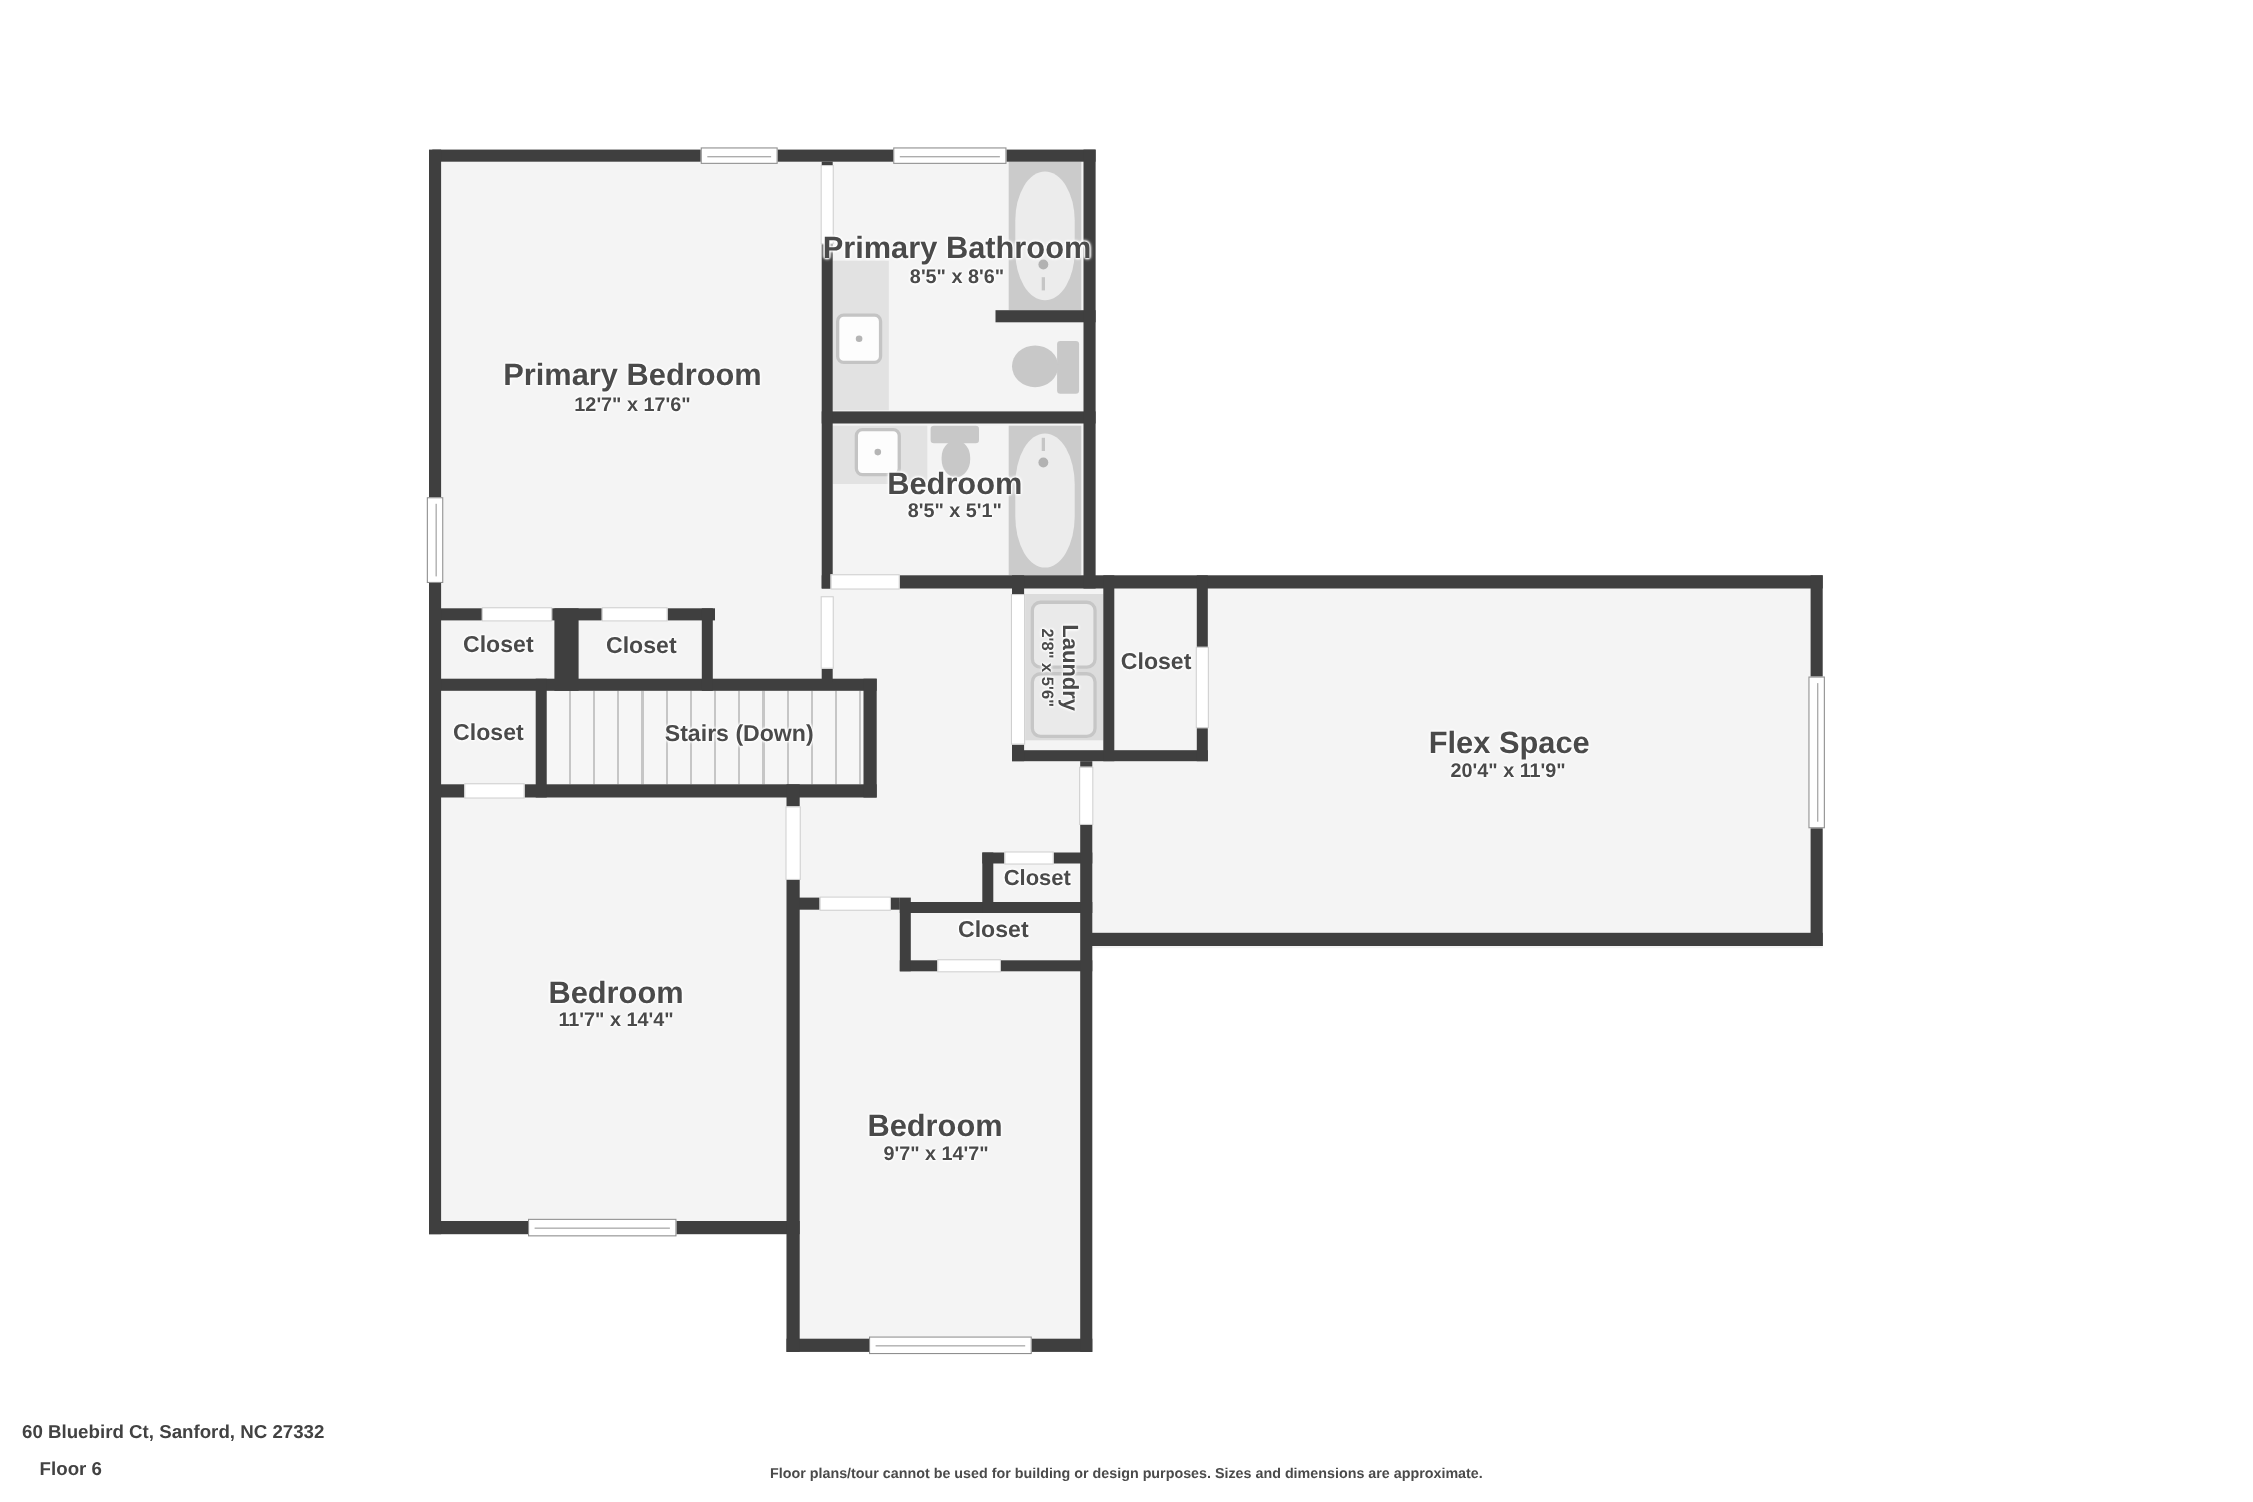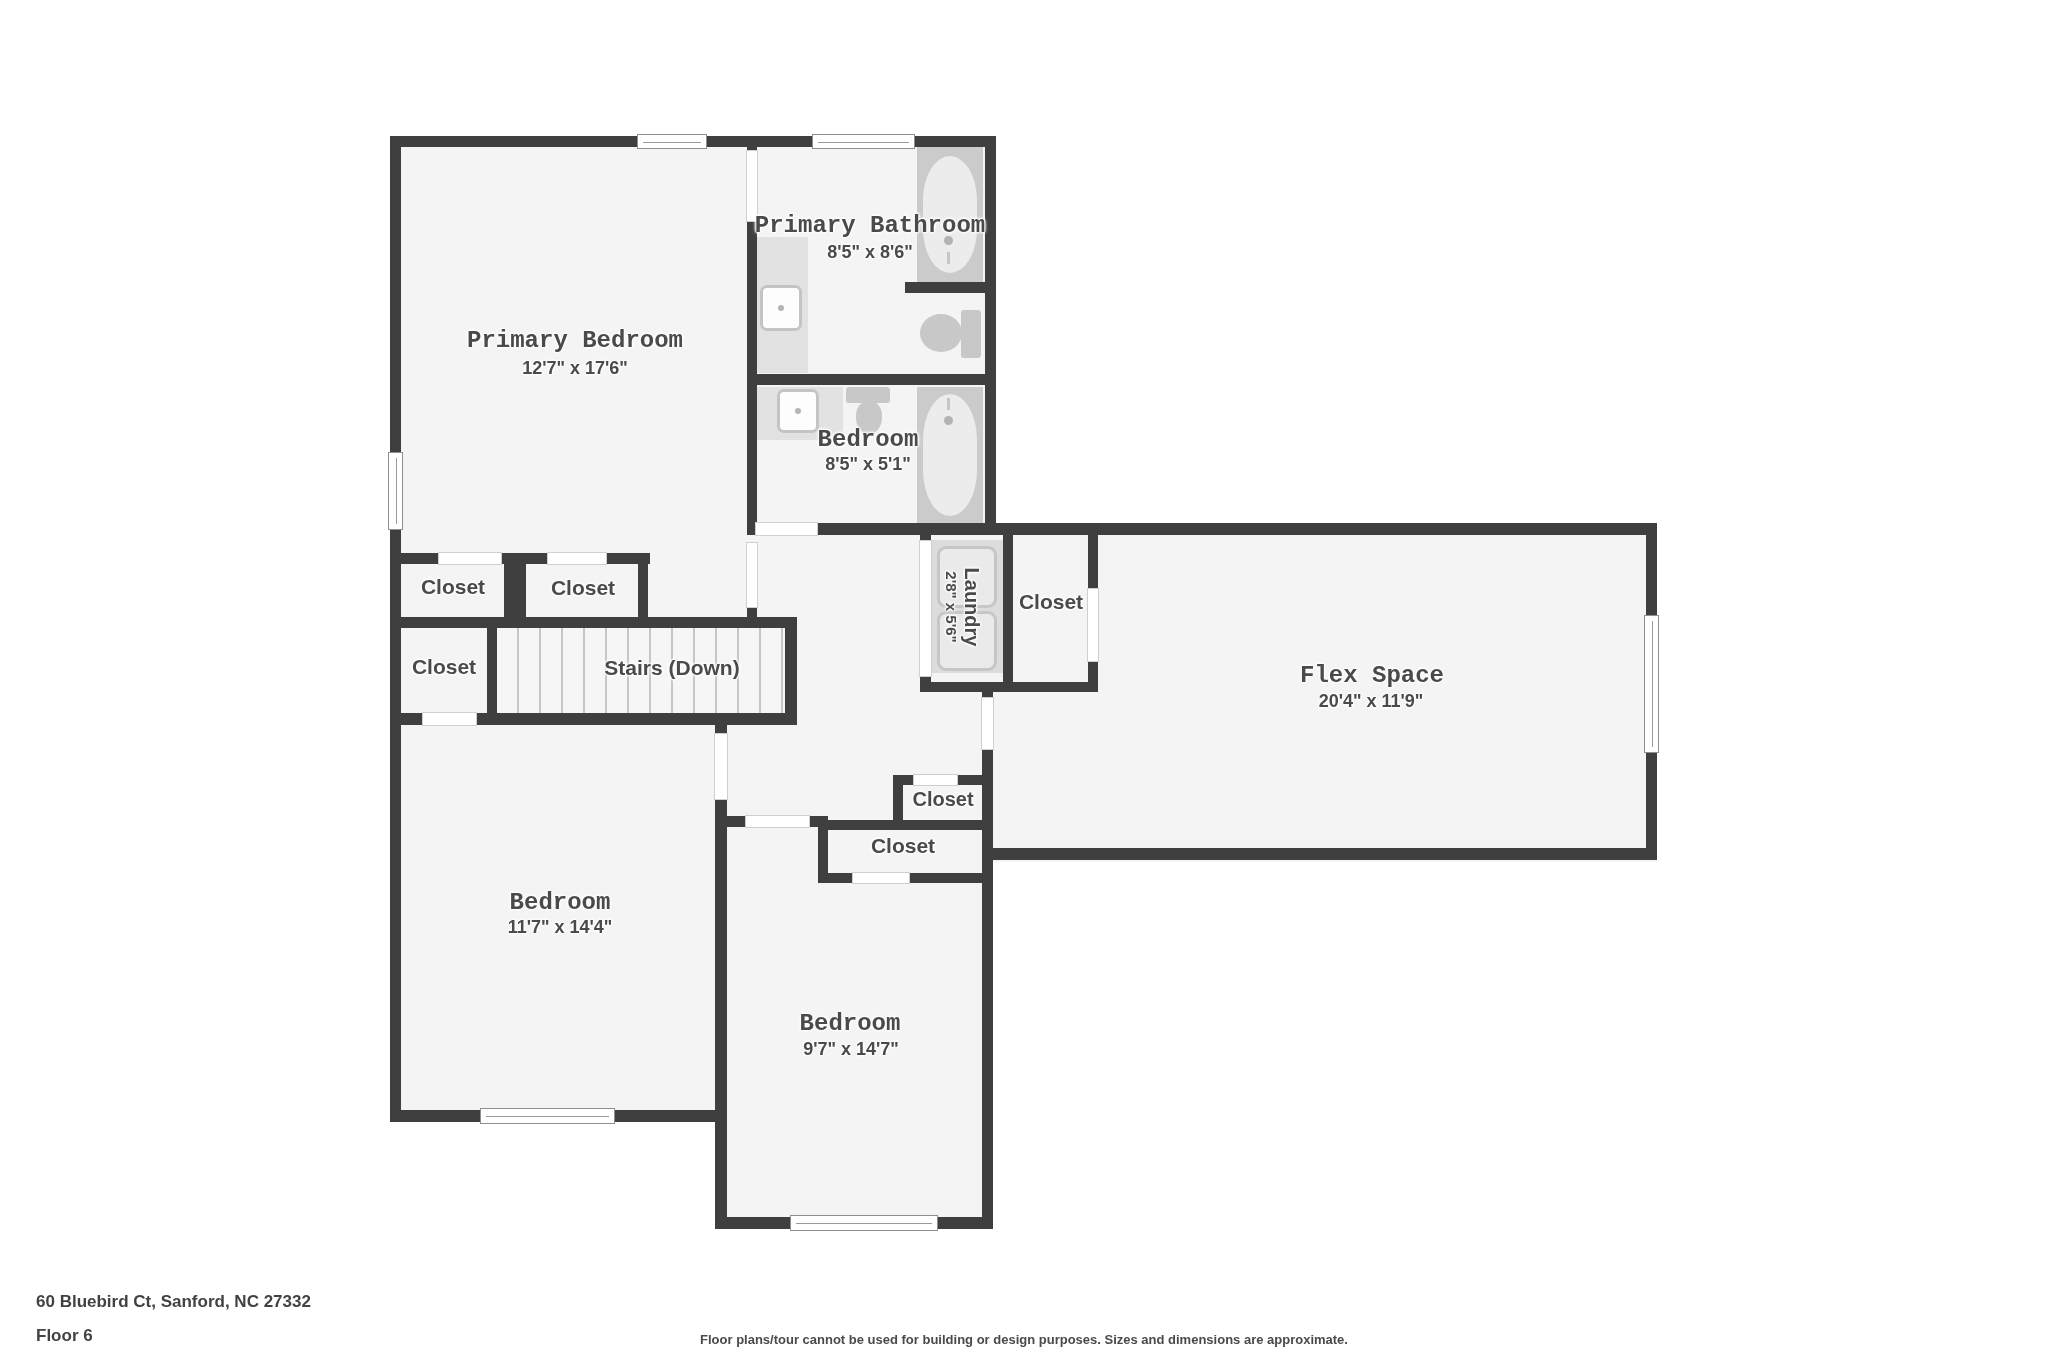--- a/index.html
+++ b/index.html
@@ -23,29 +23,29 @@
   .tub-tick{position:absolute;width:3px;height:12px;background:#c6c6c6;}
   .toilet-tank{position:absolute;background:#c8c8c8;border-radius:3px;}
   .toilet-bowl{position:absolute;background:#c8c8c8;border-radius:50%;}
   .appl-bg{position:absolute;background:#dcdcdc;}
   .appl{position:absolute;background:#eaeaea;border:3px solid #c6c6c6;border-radius:9px;box-sizing:border-box;}
   .treads{position:absolute;background:#f6f6f6;
     background-image:repeating-linear-gradient(90deg,#f6f6f6 0px,#f6f6f6 20px,#c6c6c6 20px,#c6c6c6 22px);}
   .lbl{position:absolute;transform:translate(-50%,-50%);color:#4a4a4a;font-weight:bold;
     white-space:nowrap;text-align:center;line-height:1.15;
     text-shadow:0 1px 2px #fff,0 -1px 2px #fff,1px 0 2px #fff,-1px 0 2px #fff,0 0 4px #fff;}
-  .room-name{font-size:24px;font-family:Liberation Mono, monospace;}
+  .room-name{font-size:28px;}
   .room-dims{font-size:18px;}
   .closet-lbl{font-size:21px;}
   .stairs-lbl{font-size:21px;}
   .laundry-wrap{position:absolute;transform:translate(-50%,-50%) rotate(90deg);}
   .laundry-name{font-size:20px;}
   .laundry-dims{font-size:15px;}
   .footer-line{position:absolute;color:#424242;font-weight:bold;}
-  .addr{left:36px;top:1292px;font-size:17px;text-align:center;}
+  .addr{left:20px;top:1292px;font-size:17px;text-align:center;}
   .floor{left:36px;top:1326px;font-size:17px;}
   .disclaimer{left:0;top:1332px;width:2048px;text-align:center;font-size:13px;color:#4a4a4a;}
 </style>
 </head>
 <body>
 
 <div class="plan">
 
   <div class="fill" style="left:393px;top:136px;width:603px;height:424px;"></div>
   <div class="fill" style="left:393px;top:560px;width:404px;height:165px;"></div>

